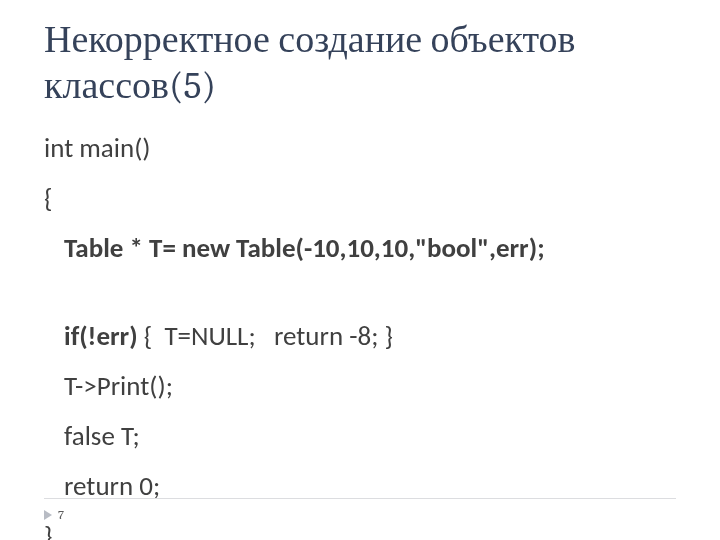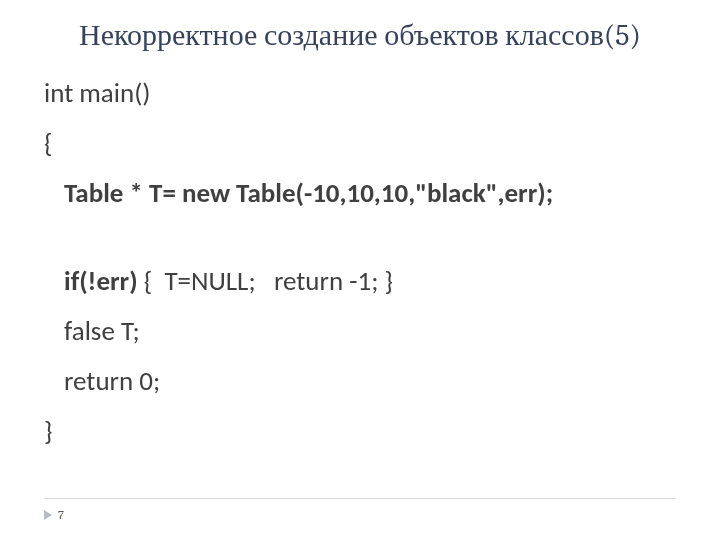--- a/index.html
+++ b/index.html
@@ -10,27 +10,26 @@
       font-family: "Gill Sans", "Gill Sans MT", Calibri, "Trebuchet MS", sans-serif;
       position: relative;
     }
     .slide {
       padding: 18px 44px 0 44px;
       width: 100%;
       height: 100%;
       position: relative;
     }
     .title {
-      font-size: 30px;
+      font-size: 38px;
       font-weight: 400;
       color: #35425a;
       line-height: 1.2;
       margin-bottom: 14px;
       font-family: Cambria, Georgia, "Times New Roman", serif;
-      text-align: center;
     }
     .code-block {
       font-size: 27px;
       color: #404040;
       line-height: 1.85;
       font-family: "Gill Sans", "Gill Sans MT", Calibri, sans-serif;
     }
     .code-line {
       white-space: pre;
     }
@@ -62,23 +61,24 @@
   </style>
 </head>
 <body>
 
 <div class="slide">
   <h1 class="title">Некорректное создание объектов классов(5)</h1>
 
   <div class="code-block">
     <div class="code-line">int main()</div>
     <div class="code-line">{</div>
-    <div class="code-line indent1"><span class="bold">Table * T= new Table(-10,10,10,"black",err);</span></div>
+    <div class="code-line indent1"><span class="bold">Table * T= new Table(-10,10,10,"bool",err);</span></div>
     <div class="blank-line"></div>
-    <div class="code-line indent1"><span class="bold">if(!err) </span><span>{  T=NULL;   return -1; }</span></div>
+    <div class="code-line indent1"><span class="bold">if(!err) </span><span>{  T=NULL;   return -8; }</span></div>
+    <div class="code-line indent1">T-&gt;Print();</div>
     <div class="code-line indent1">false T;</div>
     <div class="code-line indent1">return 0;</div>
     <div class="code-line">}</div>
   </div>
 
   <div class="footer">
     <div class="arrow"></div>
     <span class="page-num">7</span>
   </div>
 </div>

